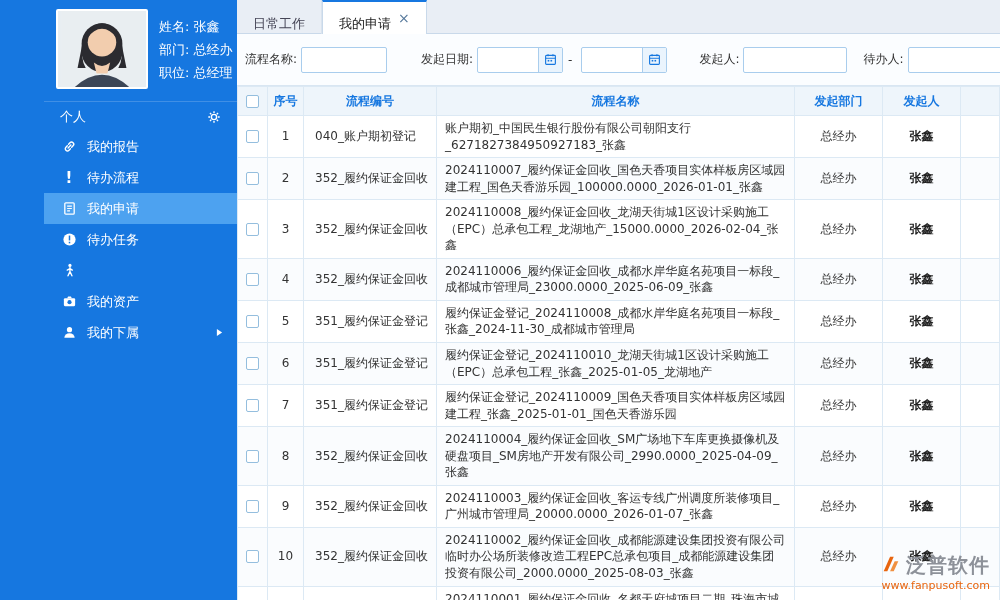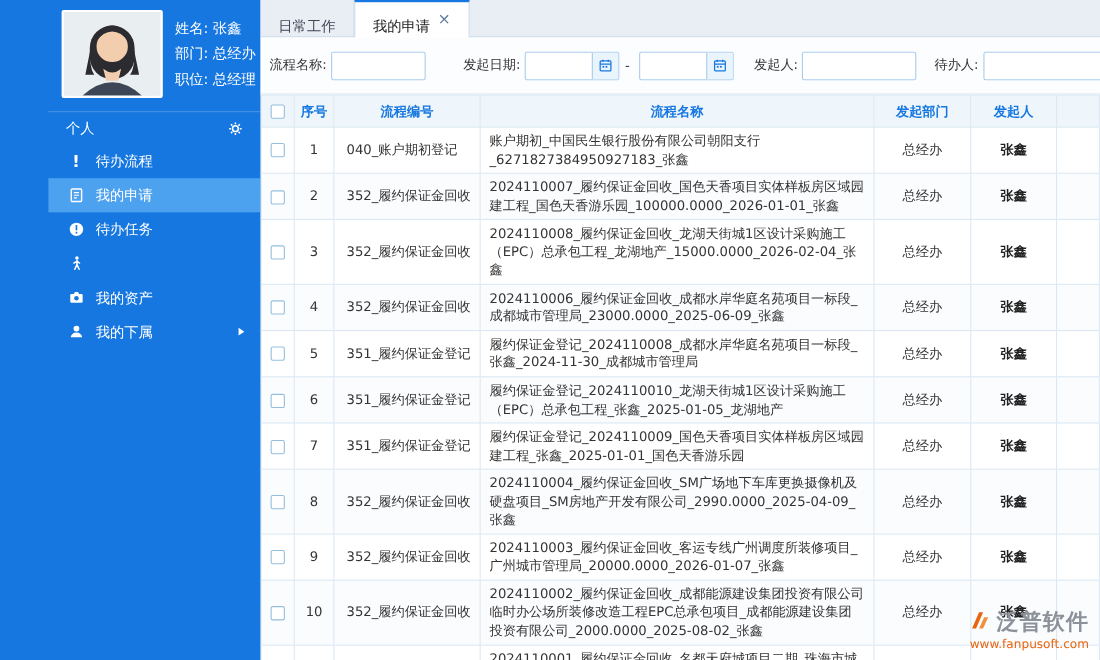--- a/index.html
+++ b/index.html
@@ -31,21 +31,21 @@
   .tab.active { background:#fff; border-top:2px solid var(--accent,#1677e0); border-left:1px solid #c9d9ea; border-right:1px solid #c9d9ea; border-bottom:1px solid #fff; margin-bottom:-1px; color:#222; }
   .tab-close { color:#55789b; font-size:14px; line-height:1; position:relative; top:-6px; cursor:pointer; }
 
   .filter-bar { height:52px; background:#fbfdff; border-bottom:1px solid #d9e6f2; display:flex; align-items:center; padding-left:8px; flex-shrink:0; overflow:hidden; white-space:nowrap; }
   .filter-label { font-size:12px; color:#333; flex-shrink:0; }
   .f-input { height:26px; border:1px solid #a9cded; border-radius:2px; background:#fff; outline:none; padding:0 6px; font-size:12px; font-family:inherit; margin-left:4px; flex-shrink:0; }
   .input-name { width:86px; }
   .input-initiator { width:104px; }
   .input-assignee { width:120px; }
   .lbl-date { margin-left:34px; }
-  .lbl-initiator { margin-left:18px; }
+  .lbl-initiator { margin-left:32px; }
   .lbl-assignee { margin-left:16px; }
   .date-group { display:flex; height:26px; border:1px solid #a9cded; border-radius:2px; background:#fff; margin-left:4px; flex-shrink:0; }
   .date-group input { width:60px; border:none; outline:none; padding:0 5px; font-size:12px; font-family:inherit; background:transparent; }
   .cal-btn { width:24px; display:flex; align-items:center; justify-content:center; background:#eaf4fd; border-left:1px solid #a9cded; cursor:pointer; }
   .date-sep { margin:0 5px; color:#333; flex-shrink:0; }
 
   
   .table-wrap { flex:1; overflow:hidden; }
   table { width:100%; border-collapse:collapse; table-layout:fixed; }
   th, td { border:1px solid #dce9f4; font-size:12px; }
@@ -100,20 +100,33 @@
         <svg viewBox="0 0 16 16" width="14" height="14">
             <g stroke="#fff" stroke-width="1.6">
               <circle cx="8" cy="8" r="3" fill="none"></circle>
               <path d="M8 1.5 V3.5 M8 12.5 V14.5 M1.5 8 H3.5 M12.5 8 H14.5 M3.4 3.4 L4.8 4.8 M11.2 11.2 L12.6 12.6 M12.6 3.4 L11.2 4.8 M4.8 11.2 L3.4 12.6"></path>
             </g>
           </svg>
       </span>
     </div>
     <nav class="nav">
 
+  <div class="nav-item">
+    <span class="nav-icon">
+            <svg viewBox="0 0 16 16" width="15" height="15">
+              <g stroke="#fff" stroke-width="1.5" fill="none" stroke-linecap="round">
+                <path d="M6.5 9.5 L9.5 6.5"></path>
+                <path d="M7 5.5 l1.5 -1.5 a2.3 2.3 0 0 1 3.3 3.3 L10.3 8.8"></path>
+                <path d="M9 10.5 l-1.5 1.5 a2.3 2.3 0 0 1 -3.3 -3.3 L5.7 7.2"></path>
+              </g>
+            </svg>
+          </span>
+    <span class="nav-label">我的报告</span>
+
+  </div>
 
   <div class="nav-item">
     <span class="nav-icon">
             <i class="excl">!</i>
           </span>
     <span class="nav-label">待办流程</span>
 
   </div>
 
   <div class="nav-item active">
@@ -328,21 +341,21 @@
     <td class="col-name">2024110003_履约保证金回收_客运专线广州调度所装修项目_广州城市管理局_20000.0000_2026-01-07_张鑫</td>
     <td class="col-dept">总经办</td>
     <td class="col-initiator">张鑫</td>
     <td class="col-extra"></td>
   </tr>
 
   <tr class="table-row">
     <td class="col-check"><span class="checkbox"></span></td>
     <td class="col-no">10</td>
     <td class="col-code">352_履约保证金回收</td>
-    <td class="col-name">2024110002_履约保证金回收_成都能源建设集团投资有限公司临时办公场所装修改造工程EPC总承包项目_成都能源建设集团投资有限公司_2000.0000_2025-08-02_张鑫</td>
+    <td class="col-name">2024110002_履约保证金回收_成都能源建设集团投资有限公司临时办公场所装修改造工程EPC总承包项目_成都能源建设集团投资有限公司_2000.0000_2025-08-03_张鑫</td>
     <td class="col-dept">总经办</td>
     <td class="col-initiator">张鑫</td>
     <td class="col-extra"></td>
   </tr>
 
   <tr class="table-row">
     <td class="col-check"></td>
     <td class="col-no">11</td>
     <td class="col-code">352_履约保证金回收</td>
     <td class="col-name">2024110001_履约保证金回收_名都天府城项目二期_珠海市城市规划设计院_30000.0000_2026-09-07_张鑫</td>

